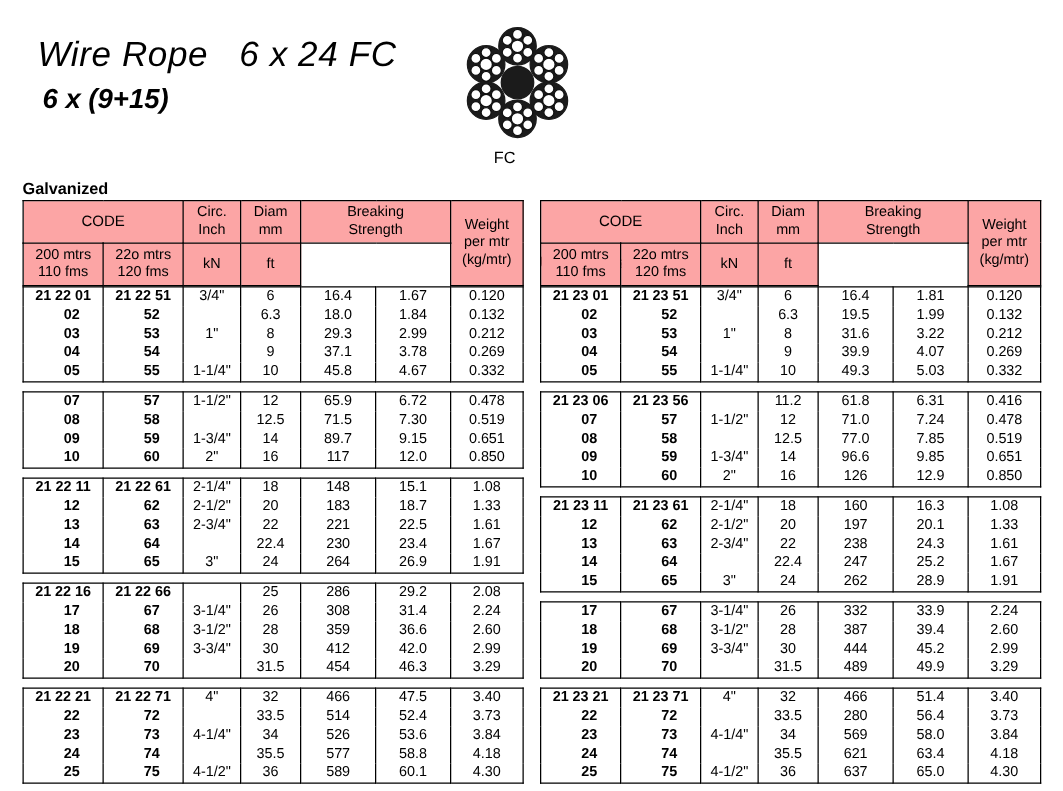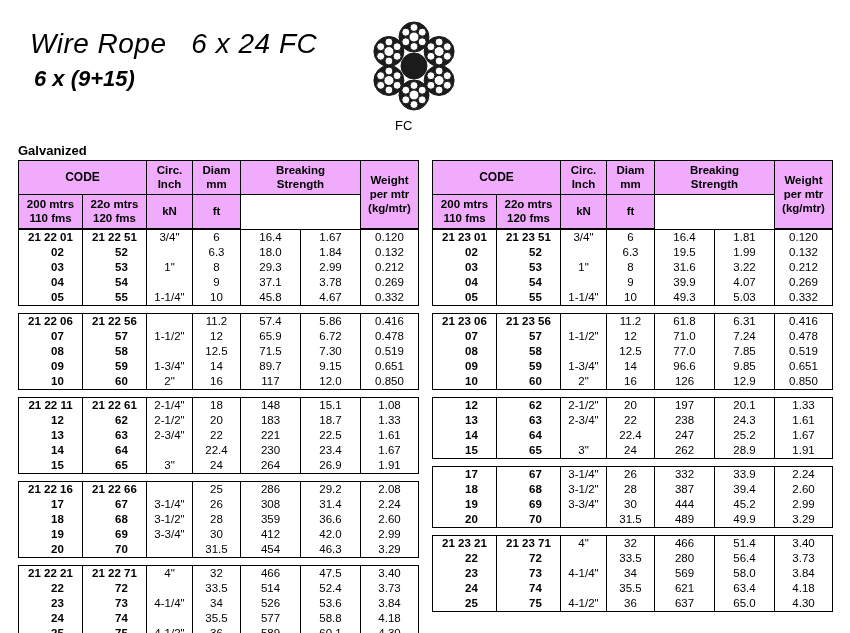--- a/index.html
+++ b/index.html
@@ -46,22 +46,22 @@
     font-size:11.5px;
     table-layout:fixed;
   }
   table.spec th, table.spec td{
     border:1px solid #000;
     padding:0;
     text-align:center;
     vertical-align:middle;
   }
   table.spec thead th{
-    background:#f0abfc;
-    font-weight:bold;
+    background:#fca5a5;
+    font-weight:normal;
     font-size:11.5px;
     line-height:1.25;
     padding:2px 1px;
   }
   table.spec thead th.code-top{font-size:12px;}
   .c1{width:64px;}
   .c2{width:64px;}
   .c3{width:46px;}
   .c4{width:48px;}
   .c5{width:60px;}
@@ -287,29 +287,20 @@
           <col class="c1">
           <col class="c2">
           <col class="c3">
           <col class="c4">
           <col class="c5">
           <col class="c6">
           <col class="c7">
         </colgroup>
         <tbody class="grp">
           <tr>
-            <td class="col-code">21 22 06</td>
-            <td class="col-code">21 22 56</td>
-            <td class="num"></td>
-            <td class="num">11.2</td>
-            <td class="num">57.4</td>
-            <td class="num">5.86</td>
-            <td class="num">0.416</td>
-          </tr>
-          <tr>
             <td class="col-code sub">07</td>
             <td class="col-code sub">57</td>
             <td class="num">1-1/2"</td>
             <td class="num">12</td>
             <td class="num">65.9</td>
             <td class="num">6.72</td>
             <td class="num">0.478</td>
           </tr>
           <tr>
             <td class="col-code sub">08</td>
@@ -722,20 +713,29 @@
           <col class="c1">
           <col class="c2">
           <col class="c3">
           <col class="c4">
           <col class="c5">
           <col class="c6">
           <col class="c7">
         </colgroup>
         <tbody class="grp">
           <tr>
+            <td class="col-code">21 23 11</td>
+            <td class="col-code">21 23 61</td>
+            <td class="num">2-1/4"</td>
+            <td class="num">18</td>
+            <td class="num">160</td>
+            <td class="num">16.3</td>
+            <td class="num">1.08</td>
+          </tr>
+          <tr>
             <td class="col-code sub">12</td>
             <td class="col-code sub">62</td>
             <td class="num">2-1/2"</td>
             <td class="num">20</td>
             <td class="num">197</td>
             <td class="num">20.1</td>
             <td class="num">1.33</td>
           </tr>
           <tr>
             <td class="col-code sub">13</td>

